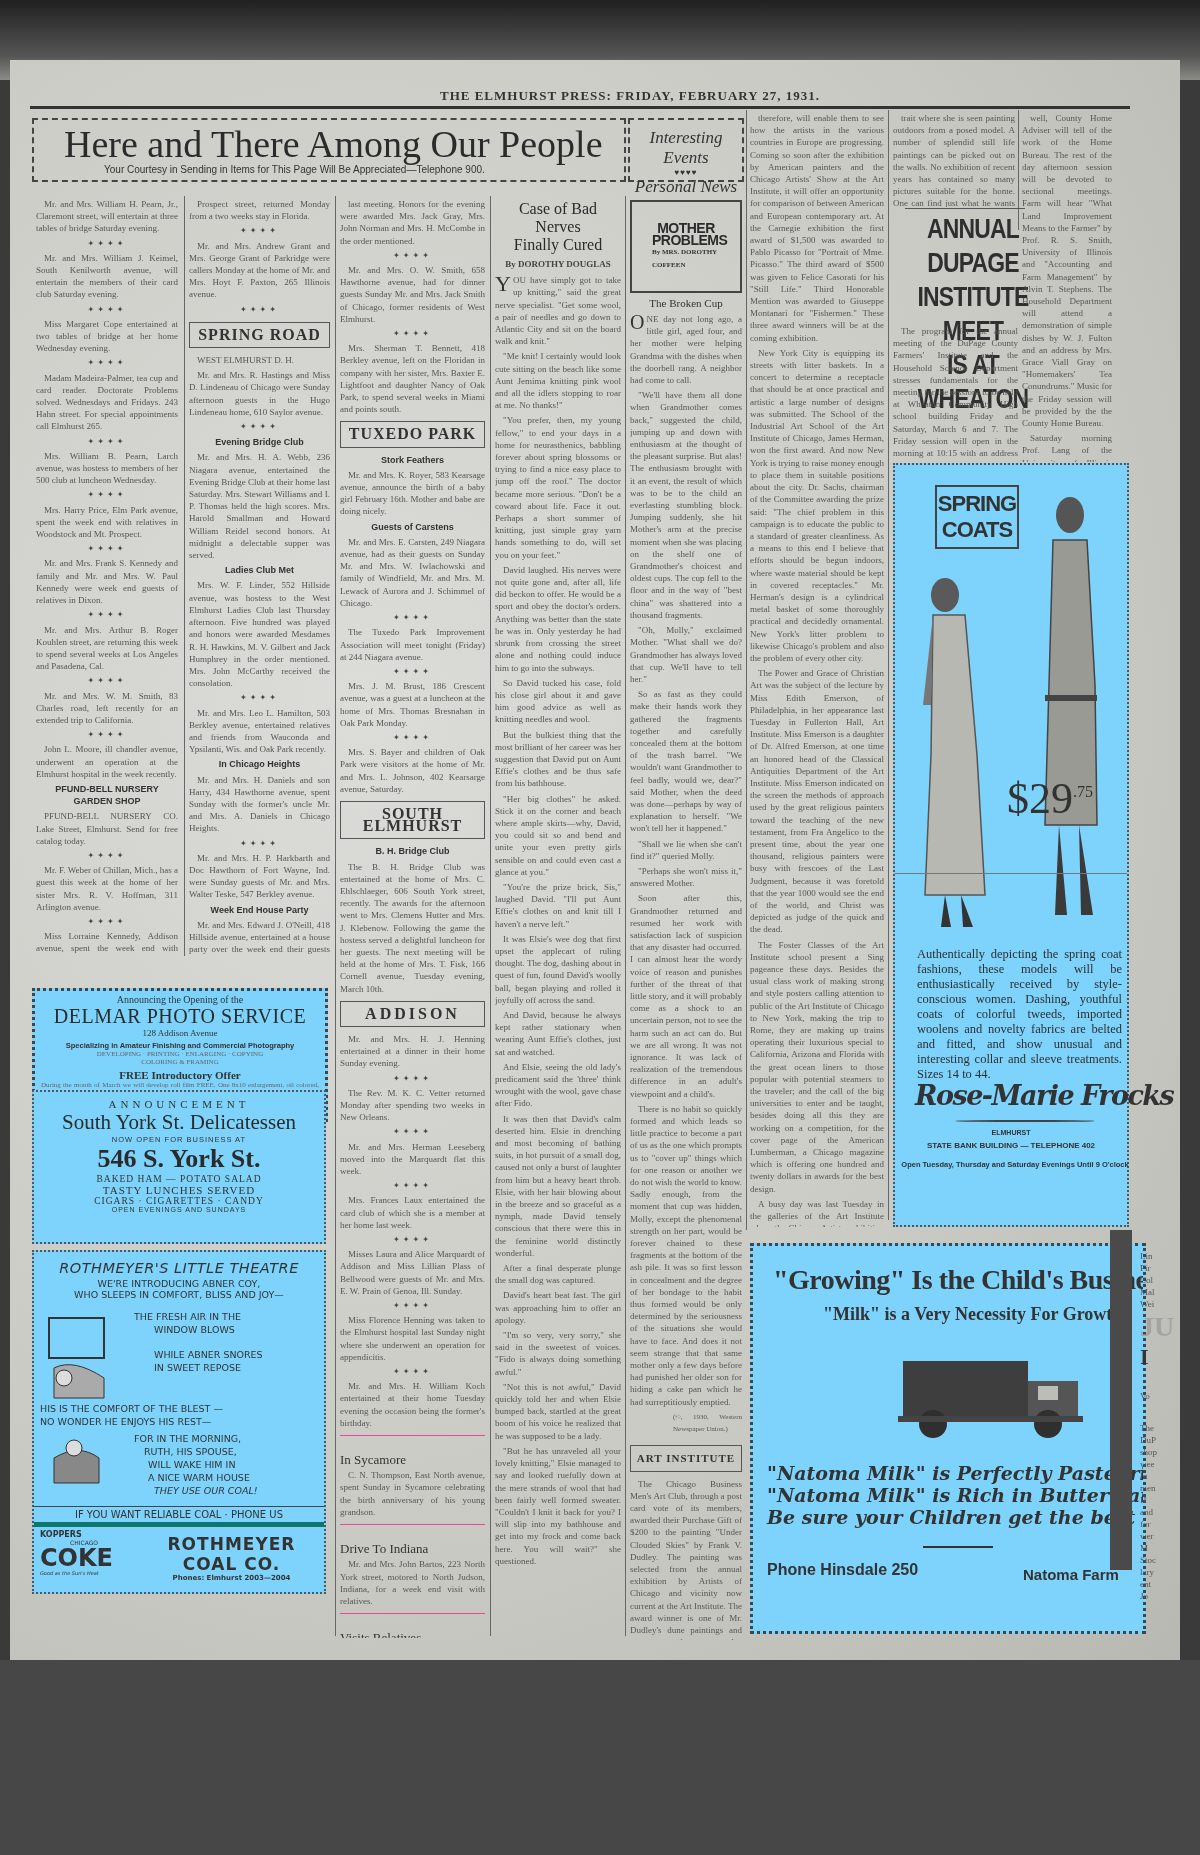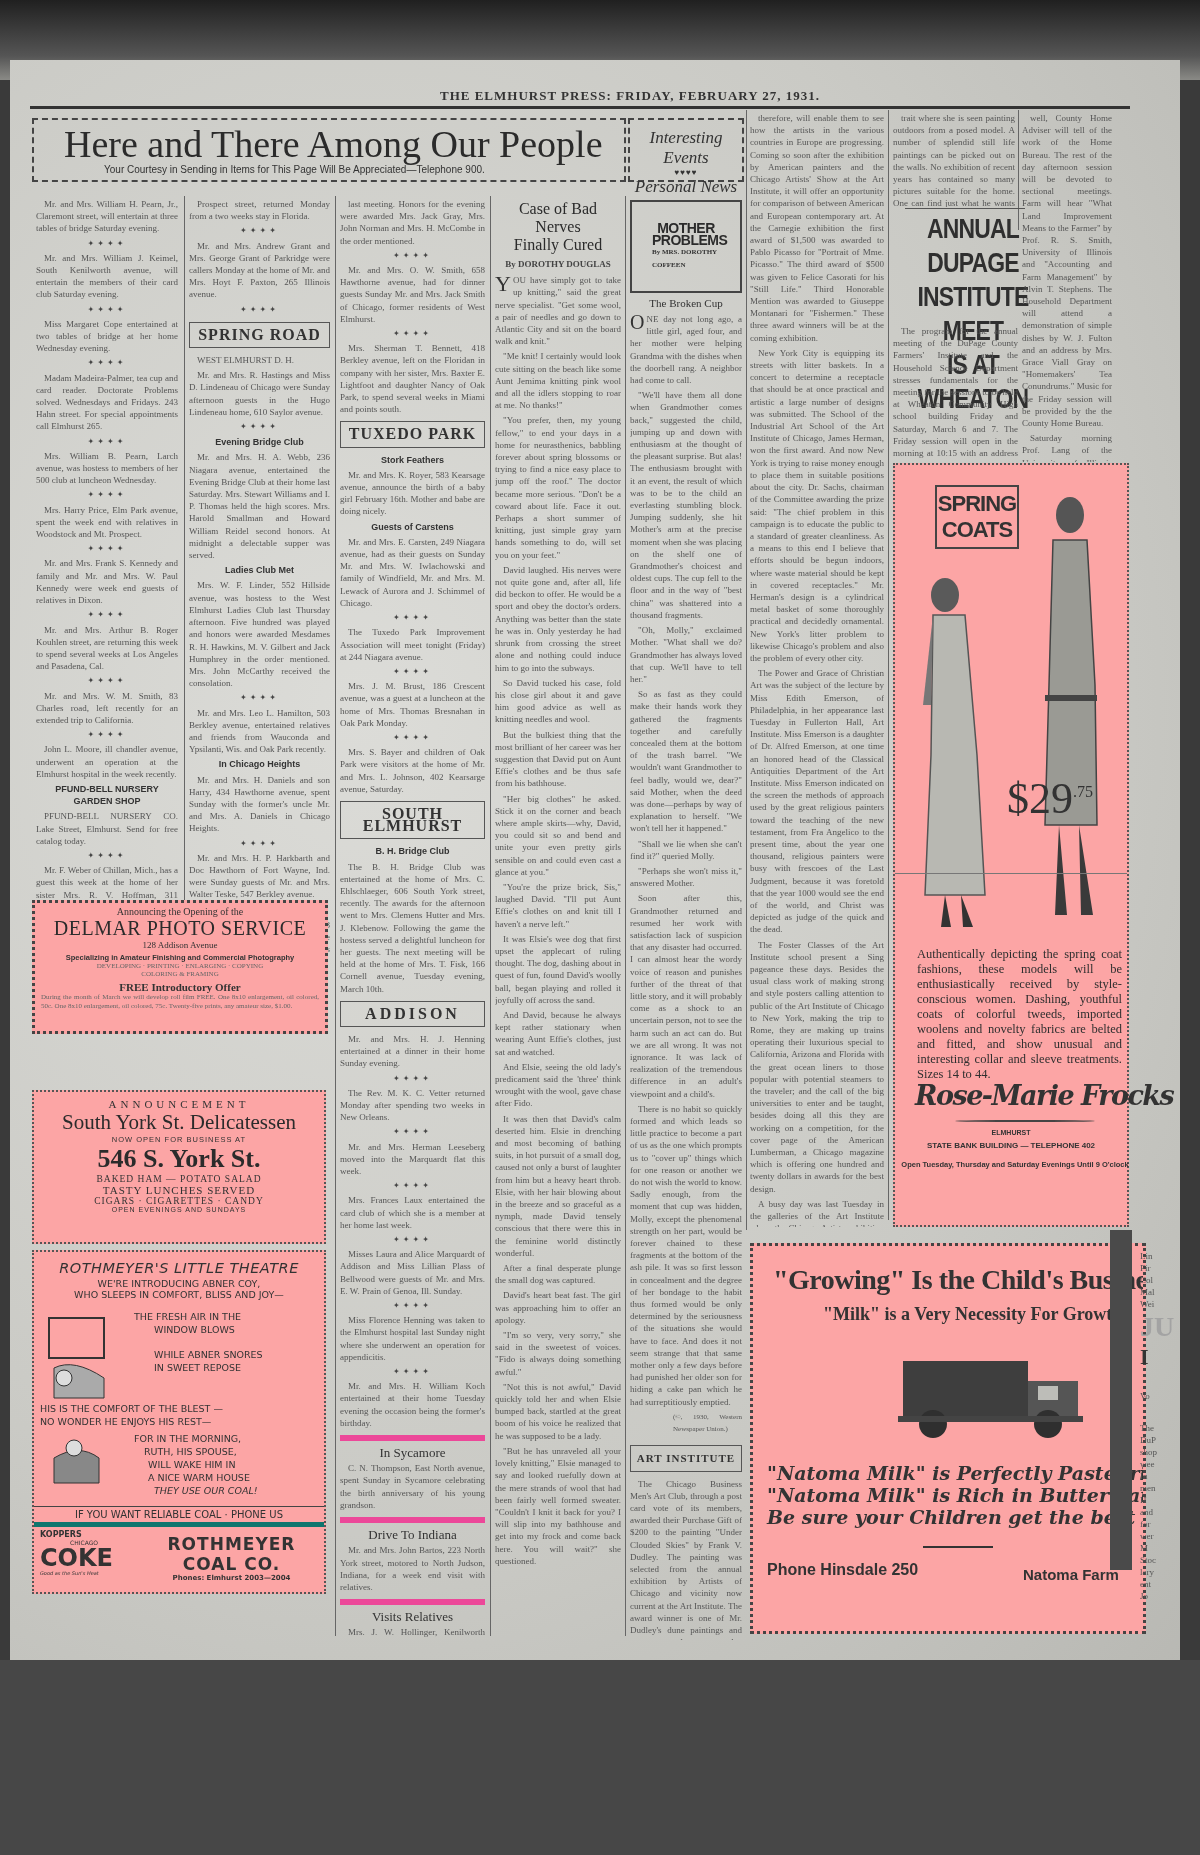--- a/index.html
+++ b/index.html
@@ -16,23 +16,23 @@
   .masthead .sub{position:absolute;left:70px;top:44px;font-size:10px;color:#333;font-family:"Liberation Sans",sans-serif;white-space:nowrap;}
   .events-box{position:absolute;left:628px;top:118px;width:112px;height:60px;border:2px dashed #444;font-family:"Liberation Serif",serif;font-style:italic;color:#333;text-align:center;}
   .events-box .l1{font-size:17px;margin-top:8px;}
   .events-box .orn{font-size:8px;letter-spacing:1px;}
   .events-box .l2{font-size:17px;}
   .col{position:absolute;font-size:9px;line-height:12.2px;color:#555;text-align:justify;font-family:"Liberation Serif",serif;overflow:hidden;}
   .col p{margin:0 0 3px 0;text-indent:8px;}
   .stars{text-align:center;font-size:8px;letter-spacing:3px;color:#444;margin:2px 0;}
   .colrule{position:absolute;width:1px;background:#666;}
   .sechead{border:1px solid #555;text-align:center;font-weight:bold;color:#333;font-size:16px;padding:6px 0;margin:6px 0;letter-spacing:1px;}
-  .subhead{text-align:center;font-size:13px;color:#333;margin:6px 0 3px;border-top:6px solid #ec4899;padding-top:6px;}
+  .subhead{font-size:13px;color:#333;margin:6px 0 3px;border-top:1px solid #ec4899;padding-top:18px;}
   .subhead-sm{text-align:center;font-size:9px;font-weight:bold;color:#333;font-family:"Liberation Sans",sans-serif;margin:3px 0;}
-  .ad{position:absolute;background:#fca5a5;color:#333;text-align:center;font-family:"Liberation Serif",serif;}
+  .ad{position:absolute;background:#7dd3fc;color:#333;text-align:center;font-family:"Liberation Serif",serif;}
   .ad.checker{border:3px dotted #444;}
   .headline{font-family:"Liberation Serif",serif;color:#2b2b2b;text-align:center;}
   .dupage{position:absolute;left:905px;top:212px;width:160px;font-family:"Liberation Sans",sans-serif;font-weight:bold;font-size:27px;line-height:34px;color:#2f2f2f;text-align:center;letter-spacing:-1px;transform:scaleX(0.85);transform-origin:left top;}
 </style>
 </head>
 <body>
 
 <div class="top-dark"></div>
 <div class="page"></div>
 <div class="bottom-dark"></div>
@@ -297,21 +297,21 @@
   <div>and</div>
   <div>for</div>
   <div>wer</div>
   <div>M</div>
   <div>Stoc</div>
   <div>lary</div>
   <div>ent</div>
   <div>Jo</div>
 </div>
 
-<div class="ad checker" style="left:32px;top:900px;width:290px;height:128px;">
+<div class="ad checker" style="left:32px;top:988px;width:290px;height:128px;">
   <div style="font-size:10px;margin-top:3px;">Announcing the Opening of the</div>
   <div style="font-size:20px;font-family:'Liberation Serif',serif;color:#2b2b2b;letter-spacing:0.5px;">DELMAR PHOTO SERVICE</div>
   <div style="font-size:9px;">128 Addison Avenue</div>
   <div style="font-size:7.5px;font-family:'Liberation Sans',sans-serif;font-weight:bold;margin-top:3px;">Specializing in Amateur Finishing and Commercial Photography</div>
   <div style="font-size:7px;color:#666;">DEVELOPING · PRINTING · ENLARGING · COPYING</div>
   <div style="font-size:7px;color:#666;">COLORING &amp; FRAMING</div>
   <div style="font-size:11px;font-weight:bold;margin-top:3px;">FREE Introductory Offer</div>
   <div style="font-size:7px;color:#666;text-align:justify;padding:0 6px;line-height:9px;">During the month of March we will develop roll film FREE. One 8x10 enlargement, oil colored, 50c. One 8x10 enlargement, oil colored, 75c. Twenty-five prints, any amateur size, $1.00.</div>
 </div>
 

